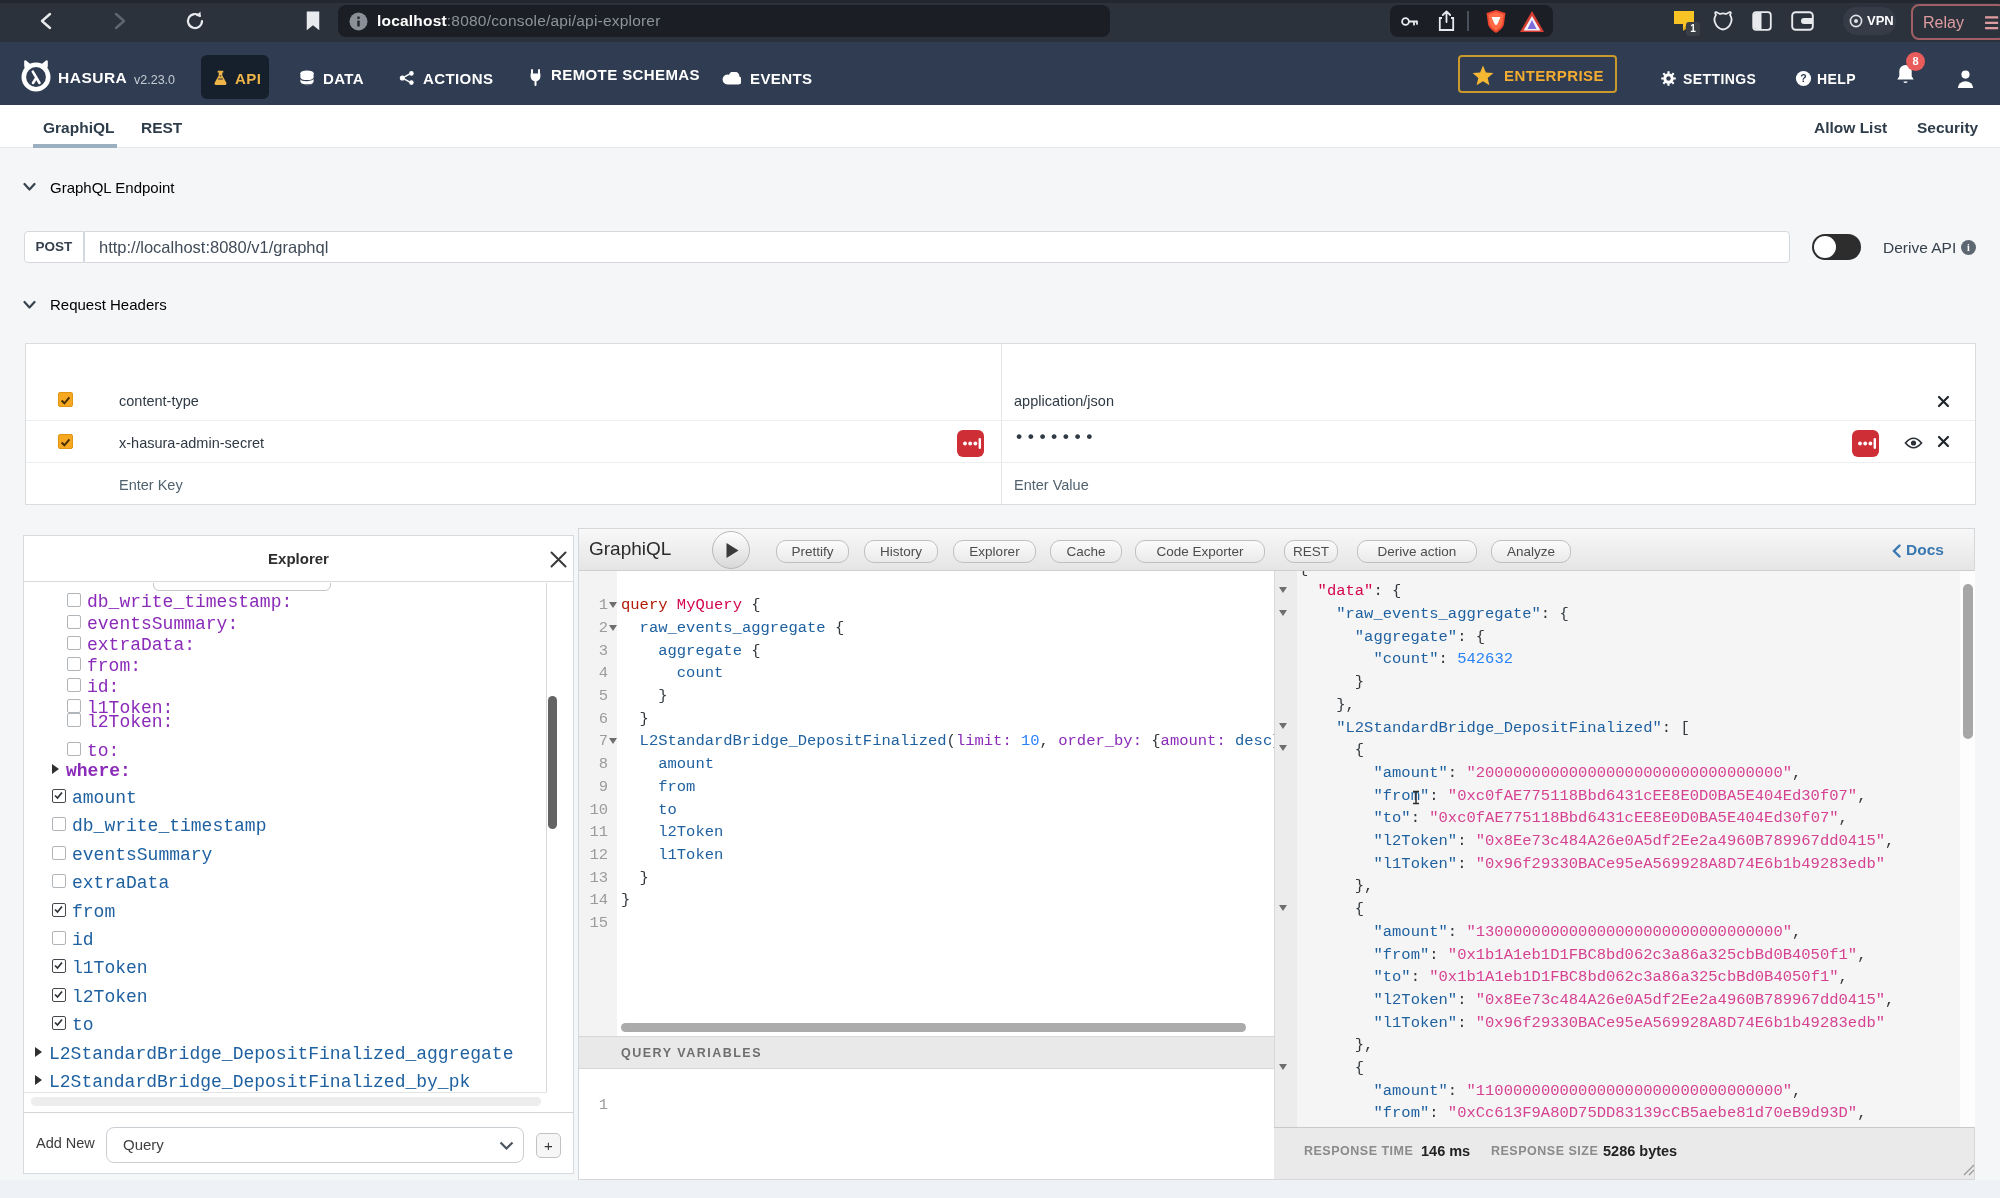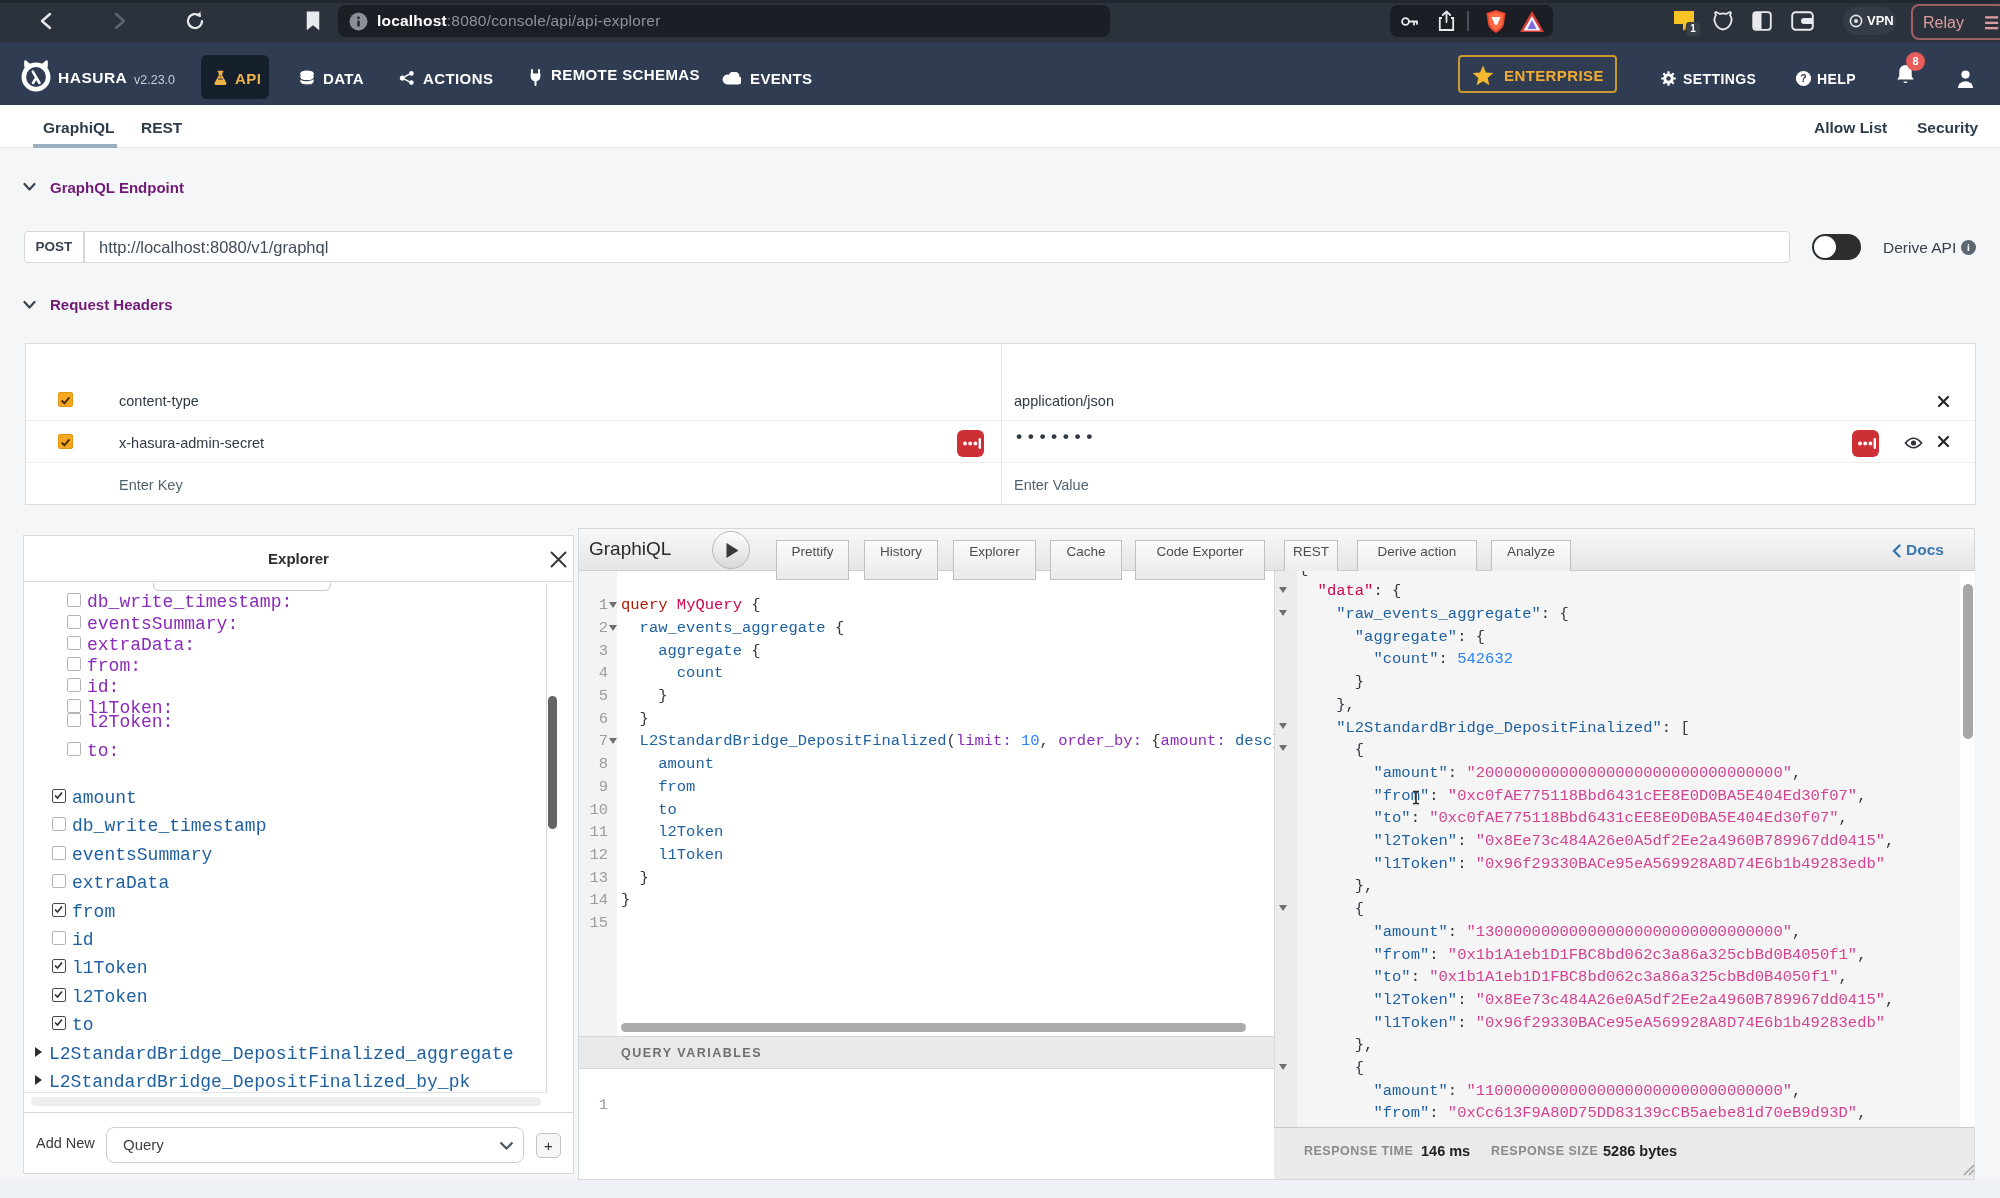--- a/index.html
+++ b/index.html
@@ -19,21 +19,21 @@
 #updatebtn { left:1911px; top:4px; width:95px; height:36px; border:2px solid #a05f64; border-radius:8px; color:#dd9ca0; font-size:16px; }
 
 #hnav { left:0; top:42px; width:2000px; height:63px; background:#2f3c51; }
 .navitem { color:#ffffff; font-weight:bold; font-size:15px; letter-spacing:0.4px; }
 #apitab { left:201px; top:13px; width:68px; height:44px; background:#161f2c; border-radius:6px; }
 #enterprise { left:1458px; top:13px; width:159px; height:38px; border:2px solid #c9992d; border-radius:4px; }
 
 #subnav { left:0; top:105px; width:2000px; height:43px; background:#ffffff; border-bottom:1px solid #e4e6e9; }
 .subitem { color:#2e3c4a; font-weight:bold; font-size:15.5px; }
 
-.h2 { color:#701a75; font-weight:bold; font-size:15px; }
+.h2 { color:#000000; font-weight:normal; font-size:15px; }
 #postbox { left:24px; top:83px; width:60px; height:32px; background:#fff; border:1px solid #d5d9dd; border-radius:4px 0 0 4px; color:#36414d; font-weight:bold; font-size:13.5px; text-align:center; line-height:30px; }
 #urlinput { left:84px; top:83px; width:1706px; height:32px; background:#fff; border:1px solid #d5d9dd; border-radius:0 4px 4px 0; color:#414c59; font-size:16.5px; line-height:30px; padding-left:14px; }
 #toggle { left:1812px; top:86px; width:49px; height:26px; background:#2d2d2d; border-radius:13px; }
 #toggle .knob { left:2px; top:2px; width:22px; height:22px; background:#fff; border-radius:50%; }
 
 #htable { left:25px; top:195px; width:1951px; height:162px; background:#fff; border:1px solid #d9dde0; }
 #thead { left:0; top:0; width:100%; height:36px; background:#eff1f3; border-bottom:1px solid #e0e3e6; }
 .thtxt { color:#42505e; font-weight:bold; font-size:13px; letter-spacing:0.3px; top:10px; }
 .trow { left:0; width:100%; border-bottom:1px solid #eceef0; }
 .cellk { color:#2f3a45; font-size:14.5px; }
@@ -46,21 +46,21 @@
 .tr { position:absolute; height:21px; left:0; width:100%; }
 .lbl { position:absolute; top:1px; font-family:"Liberation Mono",monospace; font-size:18px; white-space:pre; }
 .pl { color:#8B2BB9; }
 .bl { color:#1F61A0; }
 .cb { position:absolute; width:14px; height:14px; border:1px solid #b0b5ba; border-radius:2px; background:#fff; top:2px; }
 .cbc { border-color:#45494e; }
 .cb svg { position:absolute; left:0; top:0; }
 .tri { position:absolute; width:0; height:0; border-left:7px solid #2f2f2f; border-top:5px solid transparent; border-bottom:5px solid transparent; top:4px; }
 
 #gtoolbar { left:0; top:0; width:1395px; height:42px; background:linear-gradient(#f8f8f8,#e5e5e5); border-bottom:1px solid #cfcfcf; }
-.tbtn { position:absolute; top:11px; height:40px; background:linear-gradient(#fbfbfb,#eaeaea); border:1px solid #c0c0c0; border-radius:0; color:#4d4d4d; font-size:13.5px; text-align:center; line-height:21px; }
+.tbtn { position:absolute; top:11px; height:23px; background:linear-gradient(#fbfbfb,#eaeaea); border:1px solid #c0c0c0; border-radius:10px; color:#4d4d4d; font-size:13.5px; text-align:center; line-height:21px; }
 .gcode { position:absolute; font-family:"Liberation Mono",monospace; font-size:15.5px; line-height:22.7px; white-space:pre; }
 .kw { color:#B11A04; } .opn { color:#D2054E; } .fld { color:#1F61A0; }
 .arg { color:#8B2BB9; } .num { color:#2882F9; } .pun { color:#33383d; } .str { color:#D64292; }
 .gut { color:#9b9b9b; text-align:right; }
 .fold { position:absolute; width:0; height:0; border-top:6px solid #6e6e6e; border-left:4.5px solid transparent; border-right:4.5px solid transparent; }
 </style>
 </head>
 <body>
 <div id="chrome" class="a">
   <div class="topline a"></div>
@@ -311,20 +311,24 @@
         <span class="cb" style="left:43px"></span>
         <span class="lbl pl" style="left:63px">l1Token:</span>
       </div>
     <div class="tr" style="top:128px">
         <span class="cb" style="left:43px"></span>
         <span class="lbl pl" style="left:63px">l2Token:</span>
       </div>
     <div class="tr" style="top:157px">
         <span class="cb" style="left:43px"></span>
         <span class="lbl pl" style="left:63px">to:</span>
+      </div>
+    <div class="tr" style="top:177px">
+        <span class="tri" style="left:28px"></span>
+        <span class="lbl pl" style="left:42px;font-weight:bold">where:</span>
       </div>
     <div class="tr" style="top:204px">
         <span class="cb cbc" style="left:28px">
           <svg width="11" height="11" viewBox="0 0 11 11">
             <path d="M2 5.5 L4.5 8 L9 2.5" fill="none" stroke="#2d3237" stroke-width="1.7"></path>
           </svg>
         </span>
         <span class="lbl bl" style="left:48px">amount</span>
       </div>
     <div class="tr" style="top:232px">

